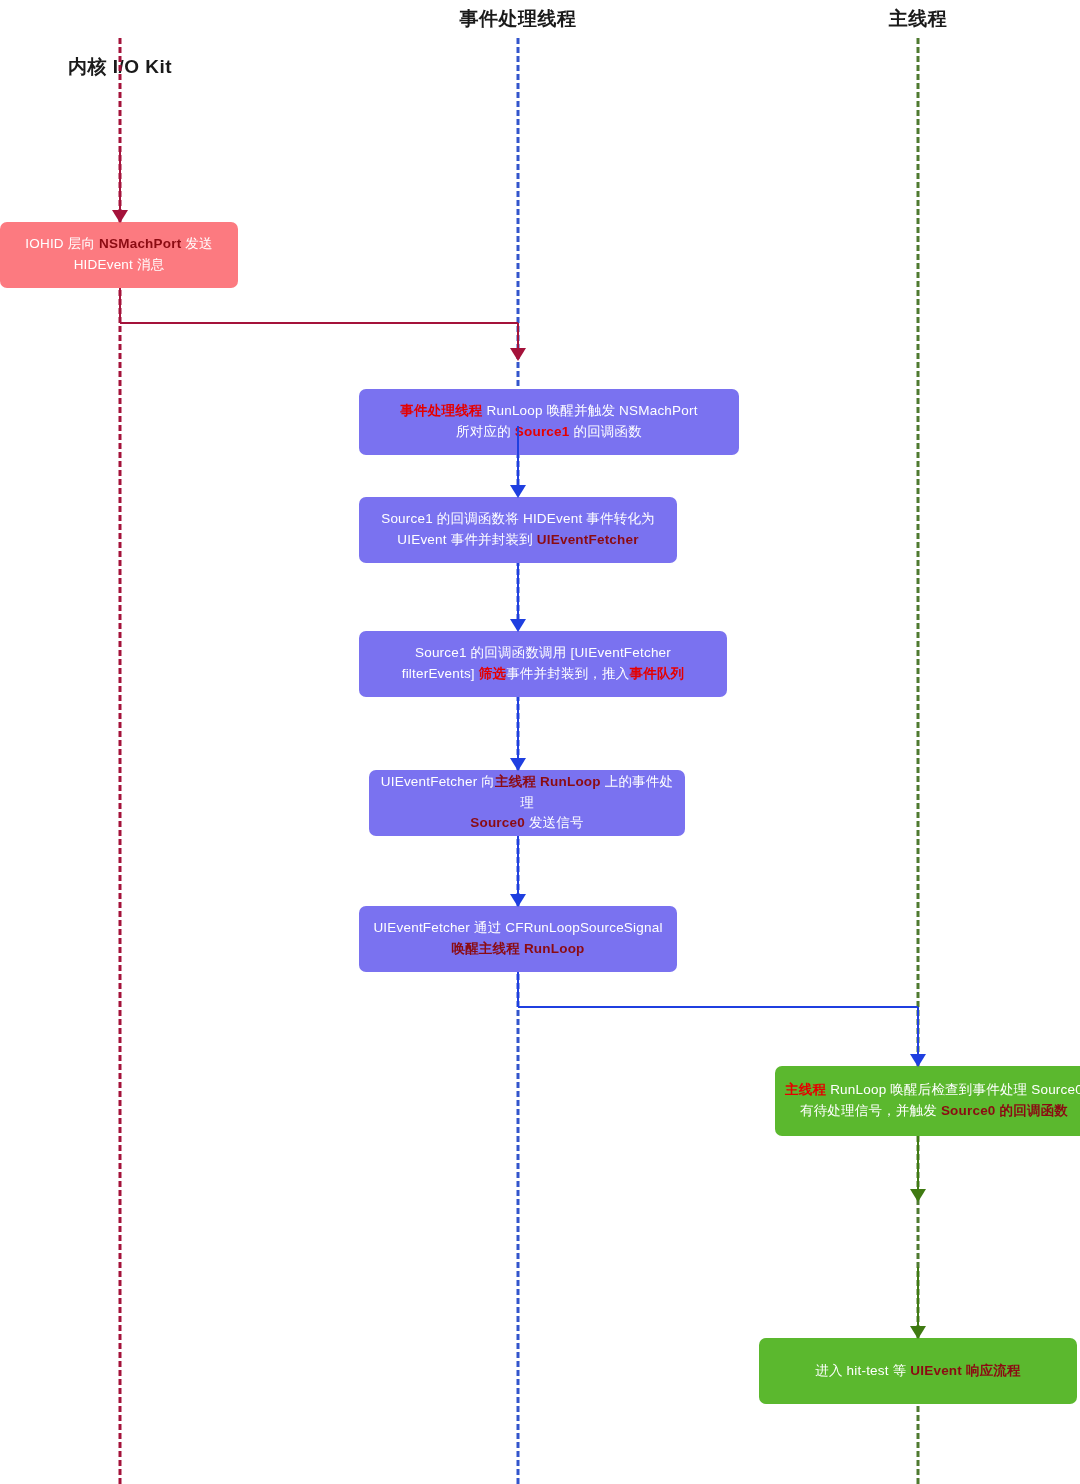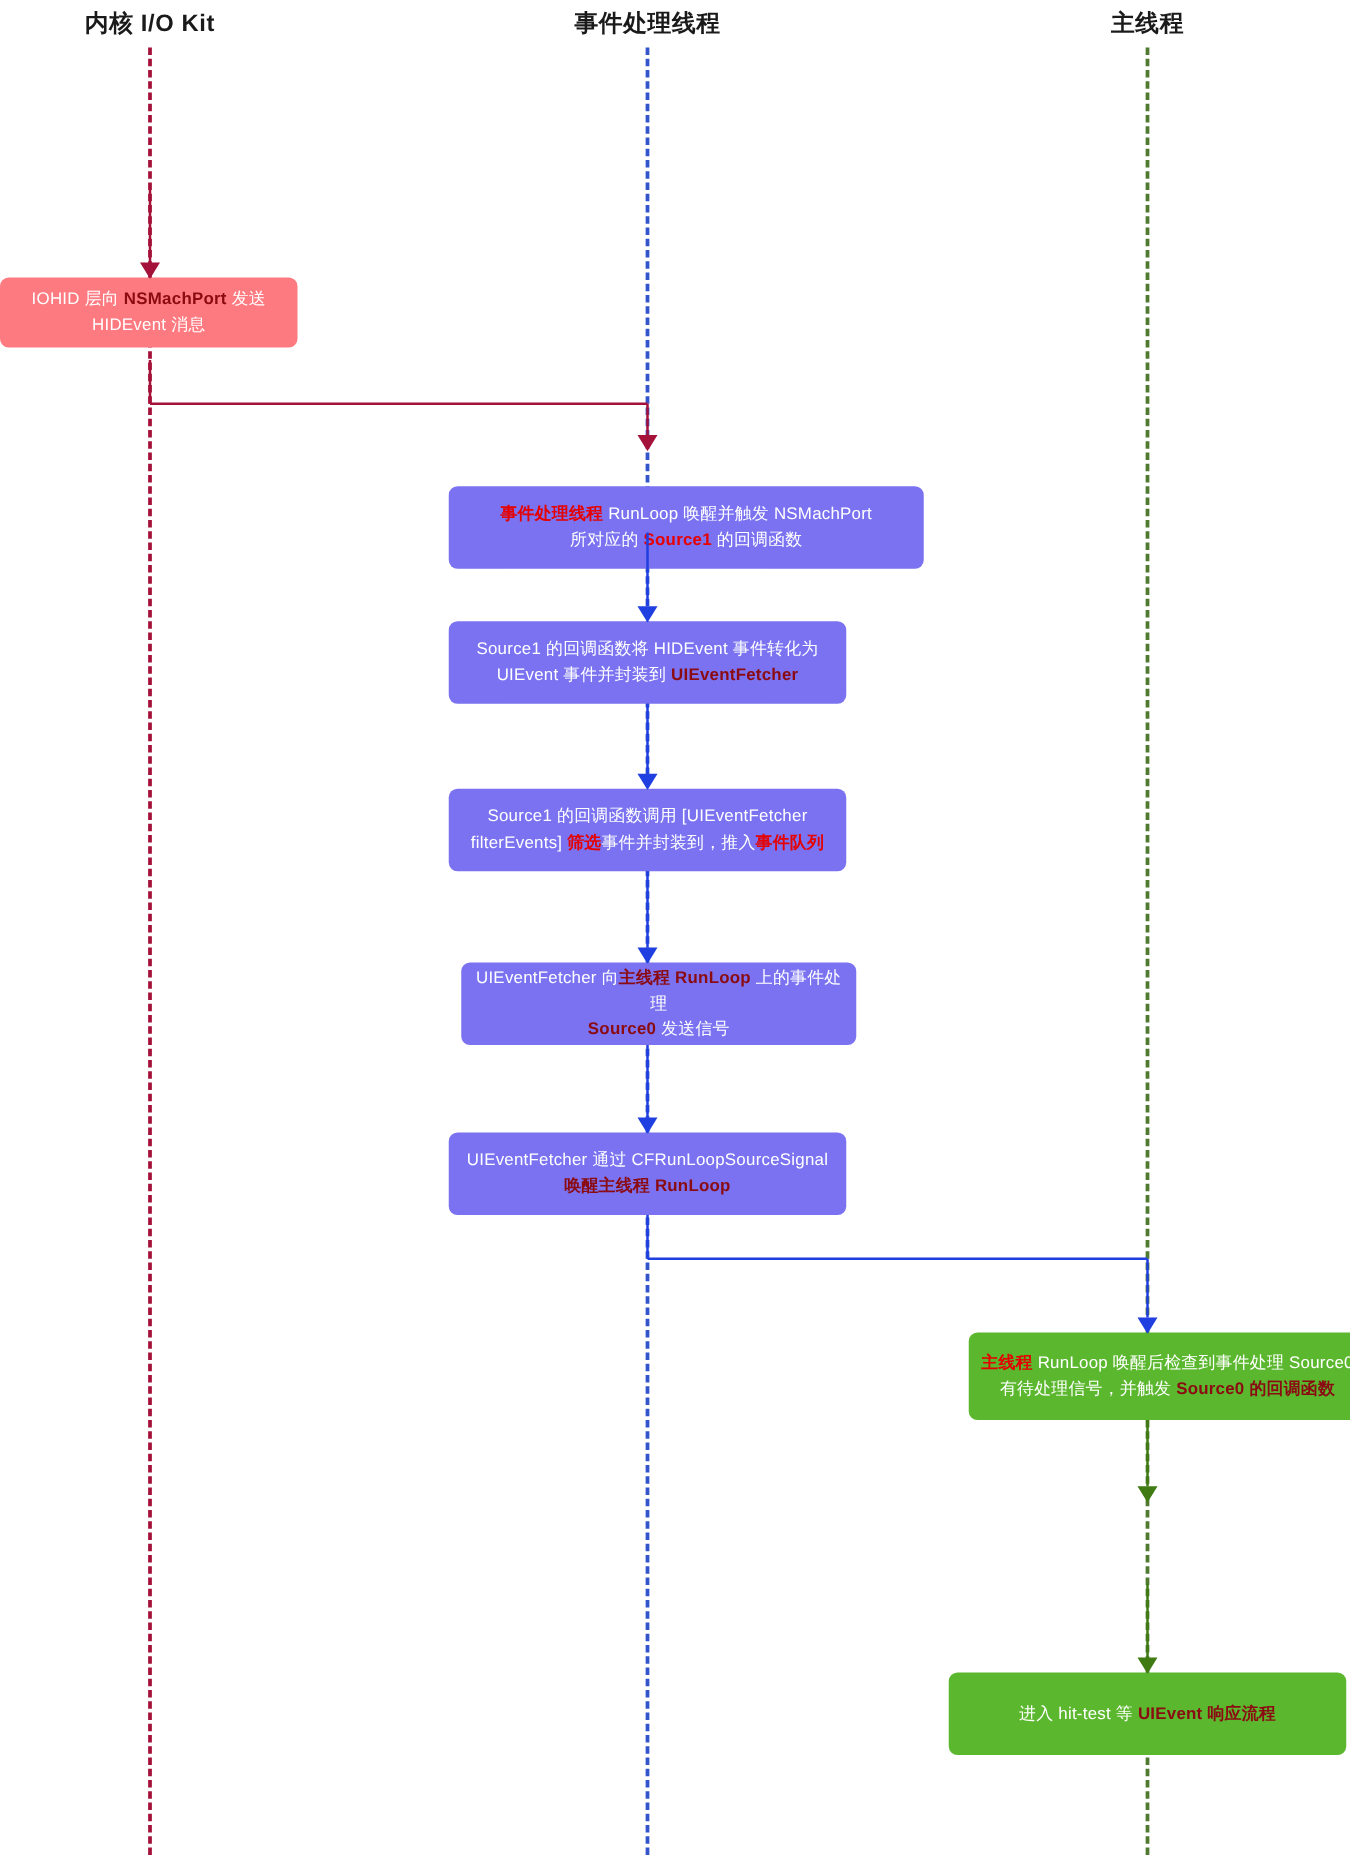--- a/index.html
+++ b/index.html
@@ -85,36 +85,36 @@
     height: 0;
     border-left: 8px solid transparent;
     border-right: 8px solid transparent;
     transform: translateX(-8px);
   }
 </style>
 </head>
 <body>
 
 <div id="canvas">
-    <div class="lane-title" style="left: 120px;">内核 I/O Kit</div>
+    <div class="lane-title" style="left: 120px; margin-top: 48px;">内核 I/O Kit</div>
     <div class="lifeline" style="left: 120px; top: 38px; height: 1446px; border-left-color: rgb(164, 18, 58);"></div>
     <div class="lane-title" style="left: 518px;">事件处理线程</div>
     <div class="lifeline" style="left: 518px; top: 38px; height: 1446px; border-left-color: rgb(51, 85, 204);"></div>
     <div class="lane-title" style="left: 918px;">主线程</div>
     <div class="lifeline" style="left: 918px; top: 38px; height: 1446px; border-left-color: rgb(79, 122, 48);"></div>
-    <div class="node red" style="left: 0px; top: 222px; width: 238px; height: 56px;">
+    <div class="node red" style="left: 0px; top: 222px; width: 238px; height: 66px;">
       <span class="txt"><span>IOHID 层向 </span><span class="em-dark">NSMachPort</span><span> 发送</span><br><span>HIDEvent 消息</span></span>
     </div>
     <div class="node purple" style="left: 359px; top: 360px; width: 380px; height: 66px; margin-top: 29px;">
       <span class="txt"><span class="em-red">事件处理线程</span><span> RunLoop 唤醒并触发 NSMachPort</span><br><span>所对应的 </span><span class="em-red">Source1</span><span> 的回调函数</span></span>
     </div>
     <div class="node purple" style="left: 359px; top: 497px; width: 318px; height: 66px;">
       <span class="txt"><span>Source1 的回调函数将 HIDEvent 事件转化为</span><br><span>UIEvent 事件并封装到 </span><span class="em-dark">UIEventFetcher</span></span>
     </div>
-    <div class="node purple" style="left: 359px; top: 631px; width: 318px; height: 66px;">
+    <div class="node purple" style="left: 359px; top: 631px; width: 368px; height: 66px;">
       <span class="txt"><span>Source1 的回调函数调用 [UIEventFetcher</span><br><span>filterEvents] </span><span class="em-red">筛选</span><span>事件并封装到，推入</span><span class="em-red">事件队列</span></span>
     </div>
     <div class="node purple" style="left: 369px; top: 770px; width: 316px; height: 66px;">
       <span class="txt"><span>UIEventFetcher 向</span><span class="em-dark">主线程 RunLoop</span><span> 上的事件处理</span><br><span class="em-dark">Source0</span><span> 发送信号</span></span>
     </div>
     <div class="node purple" style="left: 359px; top: 906px; width: 318px; height: 66px;">
       <span class="txt"><span>UIEventFetcher 通过 CFRunLoopSourceSignal</span><br><span class="em-dark">唤醒主线程 RunLoop</span></span>
     </div>
     <div class="node green" style="left: 775px; top: 1066px; width: 318px; height: 70px;">
       <span class="txt"><span class="em-red">主线程</span><span> RunLoop 唤醒后检查到事件处理 Source0</span><br><span>有待处理信号，并触发 </span><span class="em-dark">Source0 的回调函数</span></span>

